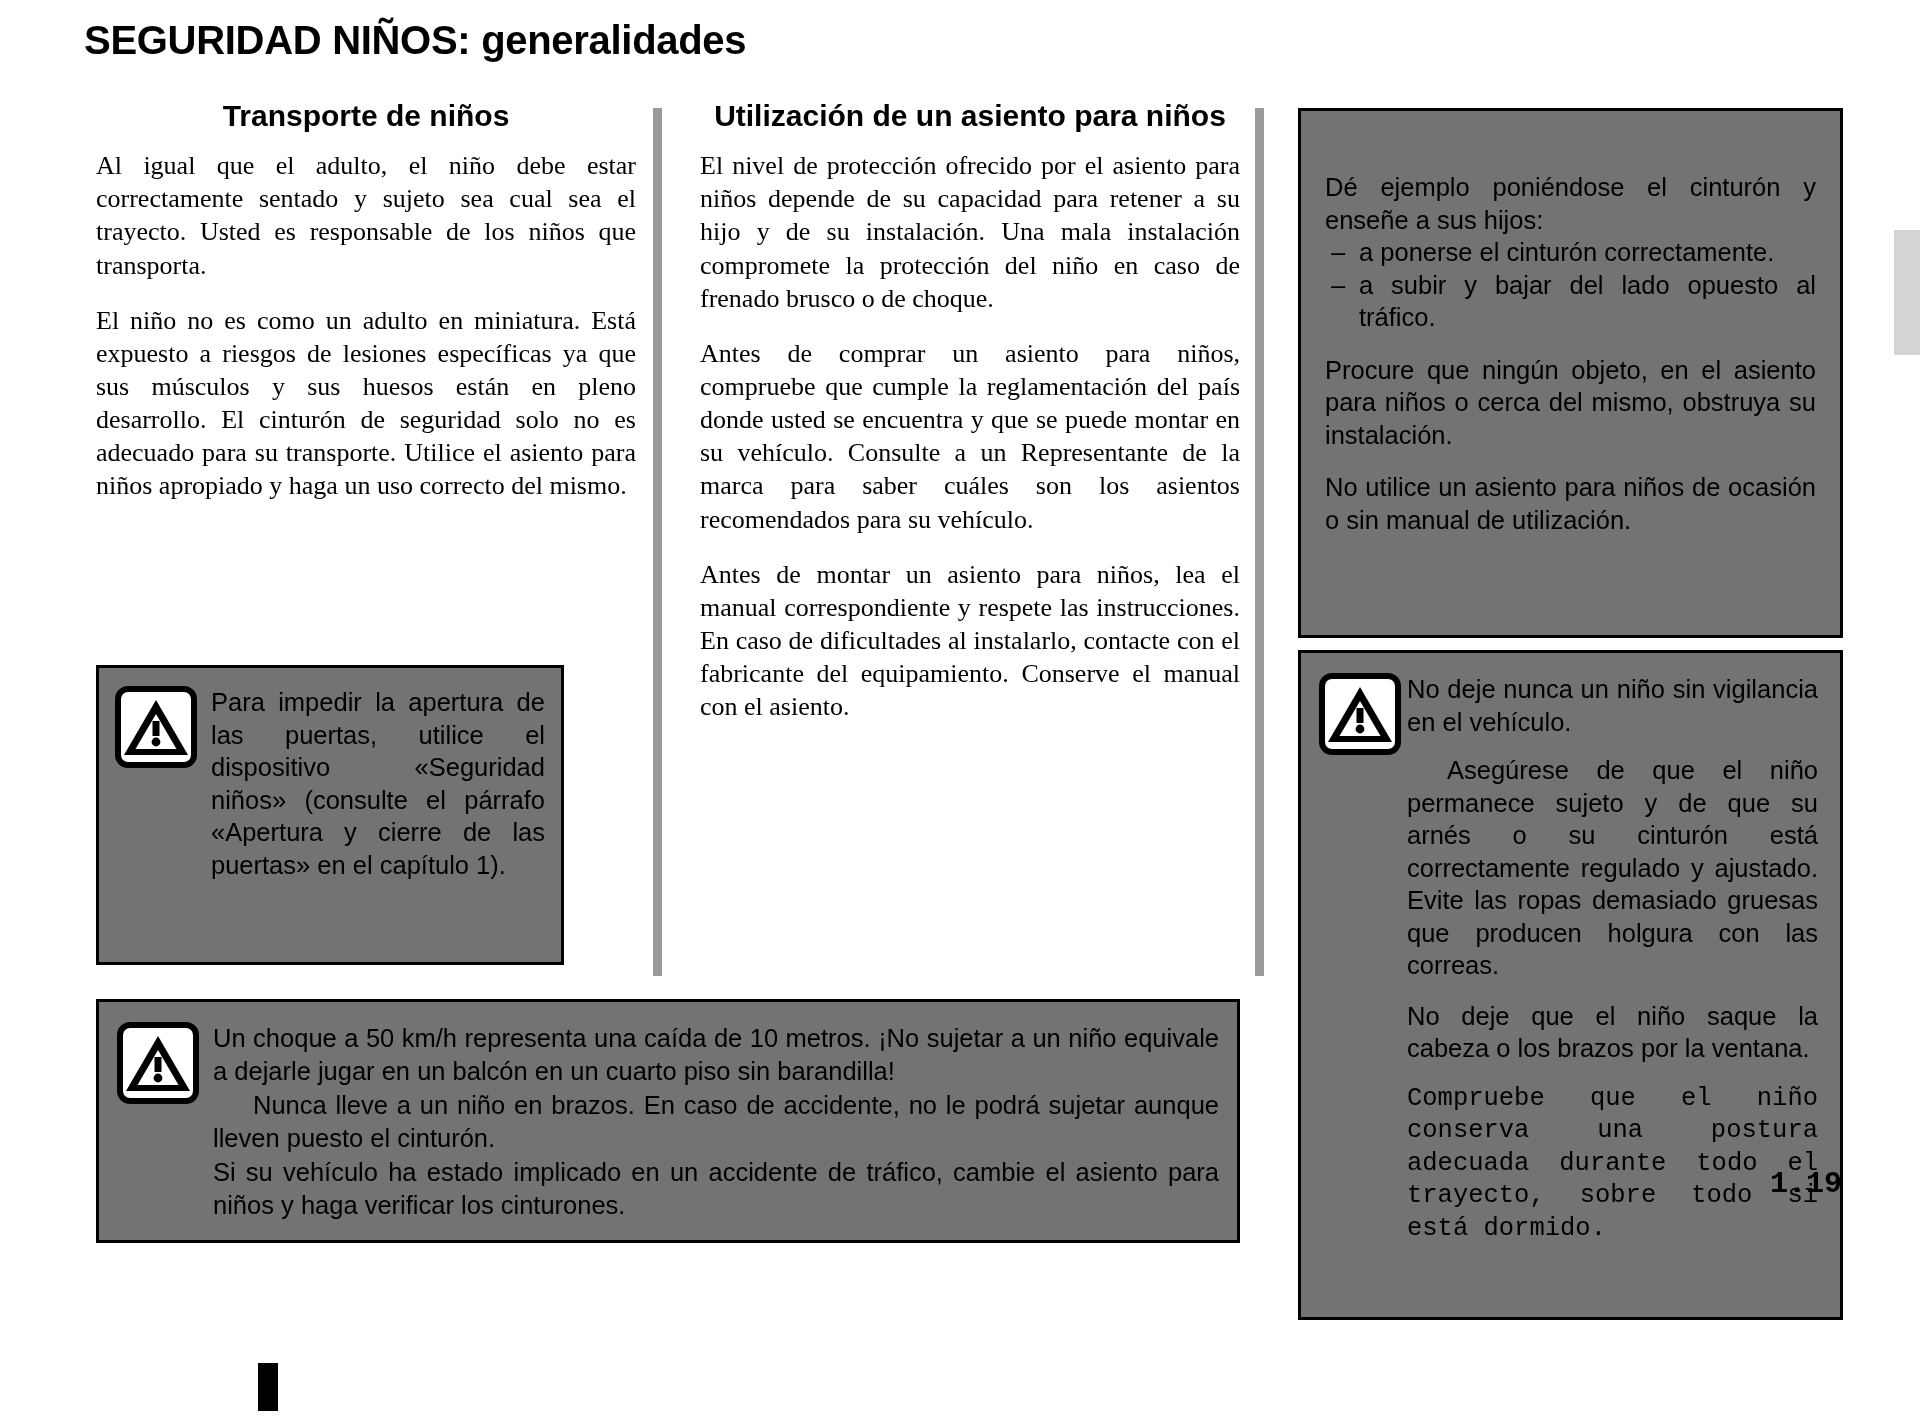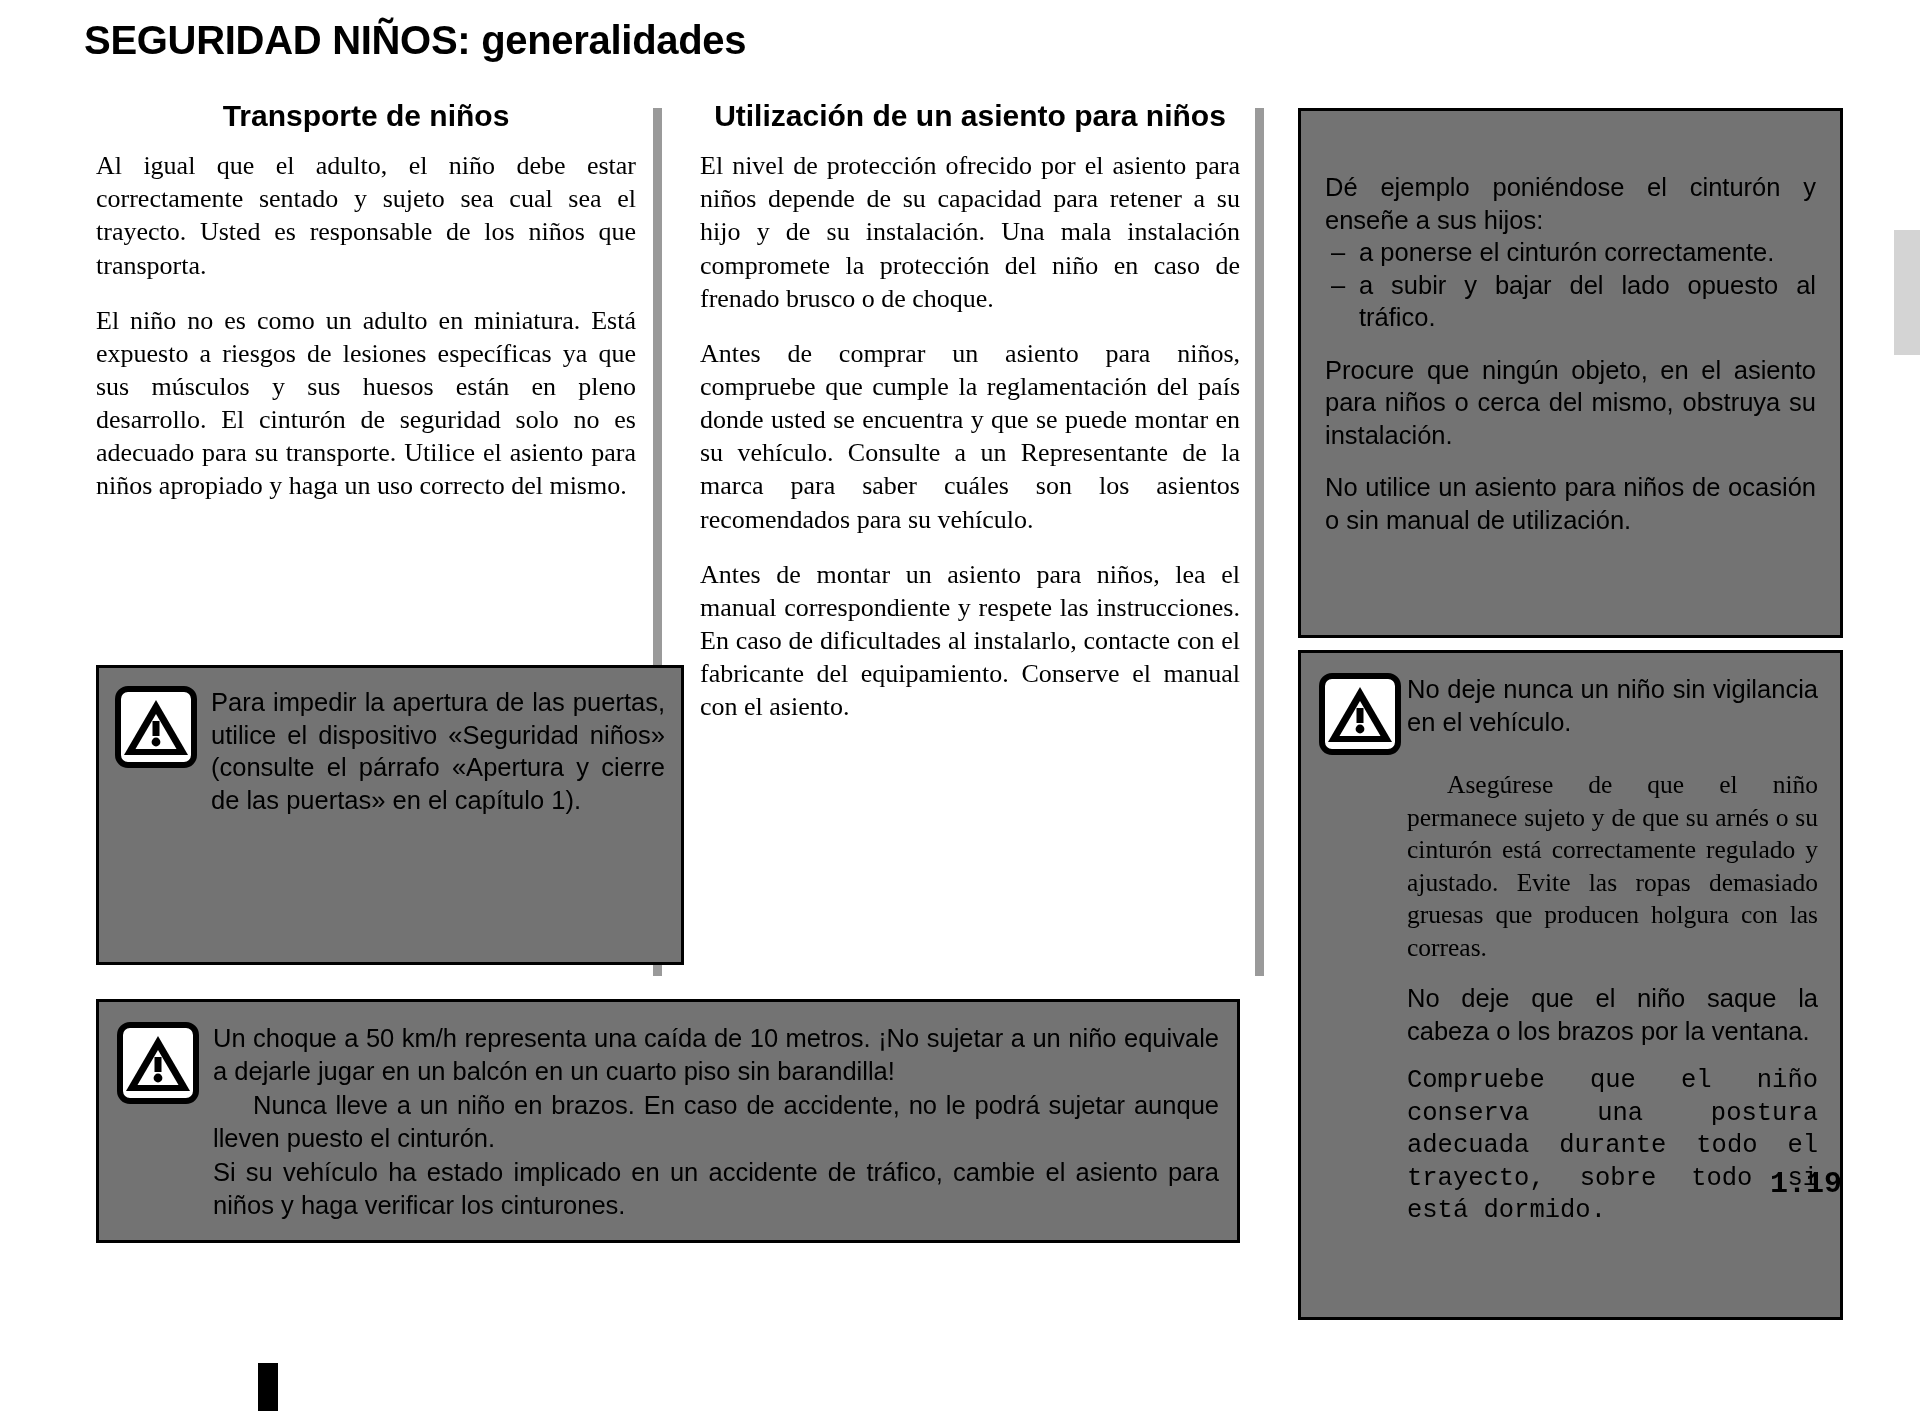--- a/index.html
+++ b/index.html
@@ -84,21 +84,21 @@
     line-height: 1.275;
     text-align: justify;
     flex: 1 1 auto;
   }
   .warn-text p { margin: 0; }
   .warn-text p + p { margin-top: 2px; }
   .indent-first { text-indent: 40px; }
 
   
   #warn-doors {
-    left: 96px; top: 665px; width: 588px; height: 300px;
+    left: 96px; top: 665px; width: 468px; height: 300px;
   }
   #warn-doors .inner { padding: 18px 16px 0 16px; }
 
   #warn-crash {
     left: 96px; top: 999px; width: 1144px; height: 244px;
   }
   #warn-crash .inner { padding: 20px 18px 0 18px; }
   #warn-crash .warn-text { font-size: 25.5px; }
 
   #warn-example {
@@ -238,21 +238,21 @@
         <svg width="82" height="82" viewBox="0 0 82 82" xmlns="http://www.w3.org/2000/svg">
           <rect x="3" y="3" width="76" height="76" rx="10" ry="10" fill="#ffffff" stroke="#000000" stroke-width="6"></rect>
           <path d="M41 14 L73 69 L9 69 Z" fill="#000000"></path>
           <path d="M41 28 L61.5 63 L20.5 63 Z" fill="#ffffff"></path>
           <rect x="37.5" y="35" width="7" height="15" fill="#000000"></rect>
           <circle cx="41" cy="56" r="4.4" fill="#000000"></circle>
         </svg>
       </span>
       <div class="warn-text" style="margin-left:-8px;">
         <p>No deje nunca un niño sin vigilancia en el vehículo.</p>
-        <p class="indent-first" style="margin-top:31px;font-family:Liberation Serif, serif;">Asegúrese de que el niño permanece sujeto y de que su arnés o su cinturón está correctamente regulado y ajustado. Evite las ropas demasiado gruesas que producen holgura con las correas.</p>
+        <p class="indent-first" style="margin-top:16px;">Asegúrese de que el niño permanece sujeto y de que su arnés o su cinturón está correctamente regulado y ajustado. Evite las ropas demasiado gruesas que producen holgura con las correas.</p>
         <p style="margin-top:18px;">No deje que el niño saque la cabeza o los brazos por la ventana.</p>
         <p style="margin-top:18px;font-family:Liberation Mono, monospace;">Compruebe que el niño conserva una postura adecuada durante todo el trayecto, sobre todo si está dormido.</p>
       </div>
     </div>
   </div>
 
   <div class="page-number">1.19</div>
 
   <div class="edge-tab"></div>
 

